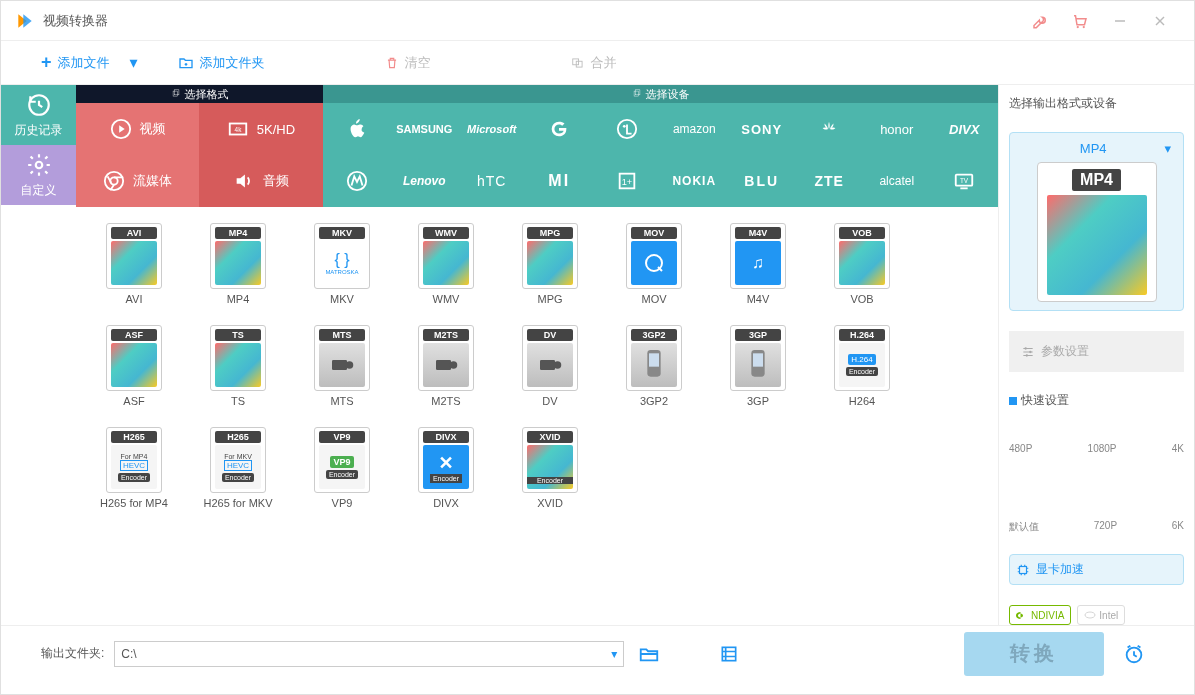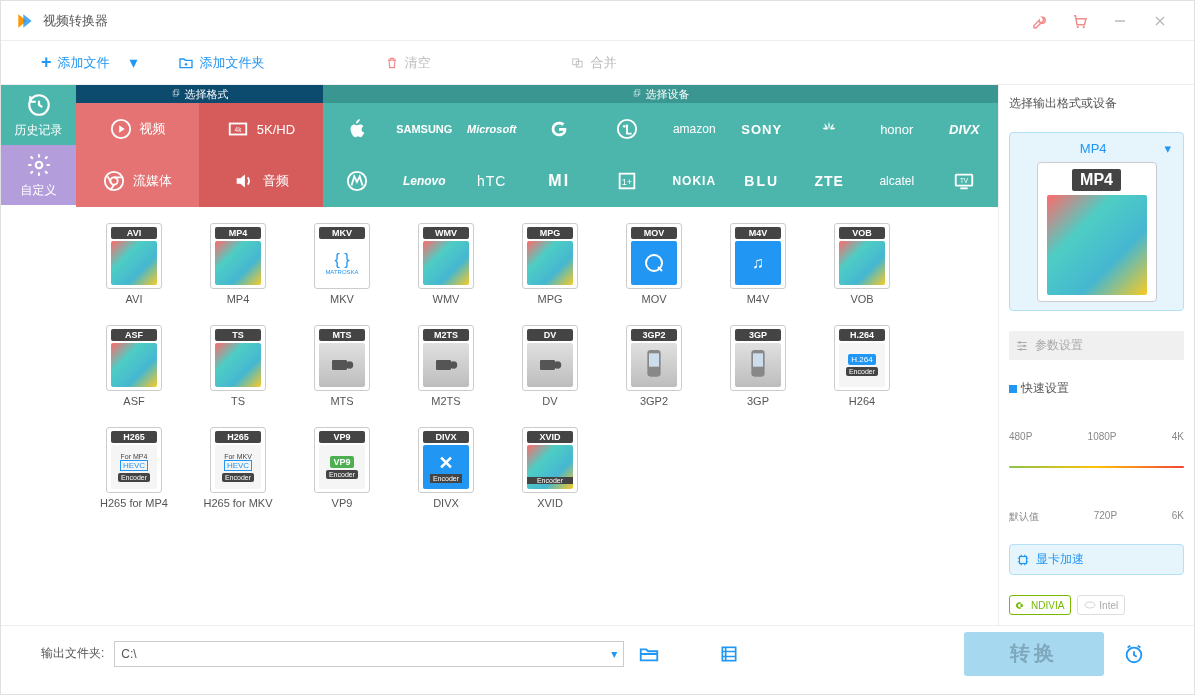--- a/index.html
+++ b/index.html
@@ -27,21 +27,21 @@
 
 
 .sidebar { width: 75px; display: flex; flex-direction: column; }
 .sidetab { height: 60px; display: flex; flex-direction: column; align-items: center; justify-content: center; color: #fff; font-size: 12px; gap: 4px; cursor: pointer; }
 .sidetab.history { background: #4db6ac; }
 .sidetab.custom { background: #b39ddb; }
 .sidetab svg { width: 26px; height: 26px; }
 
 
 .cathdr { display: flex; height: 18px; font-size: 11px; color: #fff; }
-.cathdr .fmt { background: #0c4a6e; width: 247px; display: flex; align-items: center; justify-content: center; gap: 4px; }
+.cathdr .fmt { background: #0f172a; width: 247px; display: flex; align-items: center; justify-content: center; gap: 4px; }
 .cathdr .dev { background: #3a9690; flex: 1; display: flex; align-items: center; justify-content: center; gap: 4px; }
 
 
 .catrow { display: flex; height: 52px; }
 .catcell { display: flex; align-items: center; justify-content: center; color: #fff; font-size: 13px; gap: 8px; cursor: pointer; }
 .catcell.red { background: #e57373; width: 123px; }
 .catcell.red.dark { background: #d65b5b; width: 124px; }
 .catcell.teal { background: #4db6ac; flex: 1; }
 .catcell svg { width: 22px; height: 22px; fill: #fff; }
 .catcell .brand { font-size: 13px; font-weight: bold; font-style: italic; }
@@ -61,21 +61,21 @@
 .fmtitem .lbl { font-size: 11px; color: #555; text-align:center; }
 
 
 .rightpanel { width: 196px; border-left: 1px solid #eee; padding: 10px; display: flex; flex-direction: column; gap: 20px; }
 .rightpanel .hdr { font-size: 12px; color: #555; }
 .preview { background: #e6f4fb; border: 1px solid #b3e0f5; border-radius: 4px; padding: 8px; display: flex; flex-direction: column; align-items: center; }
 .preview .sel { width: 100%; display: flex; justify-content: space-between; color: #2196f3; font-size: 13px; margin-bottom: 6px; padding: 0 4px;}
 .preview .big { width: 120px; height: 140px; background: #fff; border: 1px solid #ccc; border-radius: 4px; display:flex;flex-direction:column;align-items:center;padding:6px;}
 .preview .big .badge { background:#444;color:#fff;font-size:16px;font-weight:bold;padding:2px 8px;border-radius:2px;}
 .preview .big .thumb { flex:1;width:100px;margin-top:4px;background:linear-gradient(135deg,#ff6b6b,#4ecdc4,#45b7d1,#f9ca24);border-radius:2px;}
-.parambtn { background:#f0f0f0;color:#aaa;border-radius:0;padding:6px;font-size:12px;display:flex;align-items:center;gap:6px;cursor:pointer;}
+.parambtn { background:#f0f0f0;color:#aaa;border-radius:0;padding:12px;font-size:12px;display:flex;align-items:center;gap:6px;cursor:pointer;}
 .quicksec { font-size:12px;color:#555;display:flex;align-items:center;gap:4px;}
 .quicksec .dot{width:8px;height:8px;background:#2196f3;}
 .resrow { display:flex;justify-content:space-between;font-size:10px;color:#888;margin-top:14px;}
 .slider { height:4px;background:linear-gradient(90deg,#8bc34a,#ffc107,#f44336);border-radius:2px;margin:4px 0 8px;}
 .gpubtn { background:#e6f4fb;border:1px solid #b3e0f5;border-radius:4px;padding:6px;font-size:12px;color:#2196f3;display:flex;align-items:center;gap:6px;cursor:pointer;}
 .gpurow { display:flex;gap:6px;}
 .gputag { border:1px solid #ddd;border-radius:3px;padding:3px 6px;font-size:10px;display:flex;align-items:center;gap:3px;}
 .gputag.nv { color:#76b900;border-color:#76b900;}
 .gputag.intel { color:#aaa;}
 

